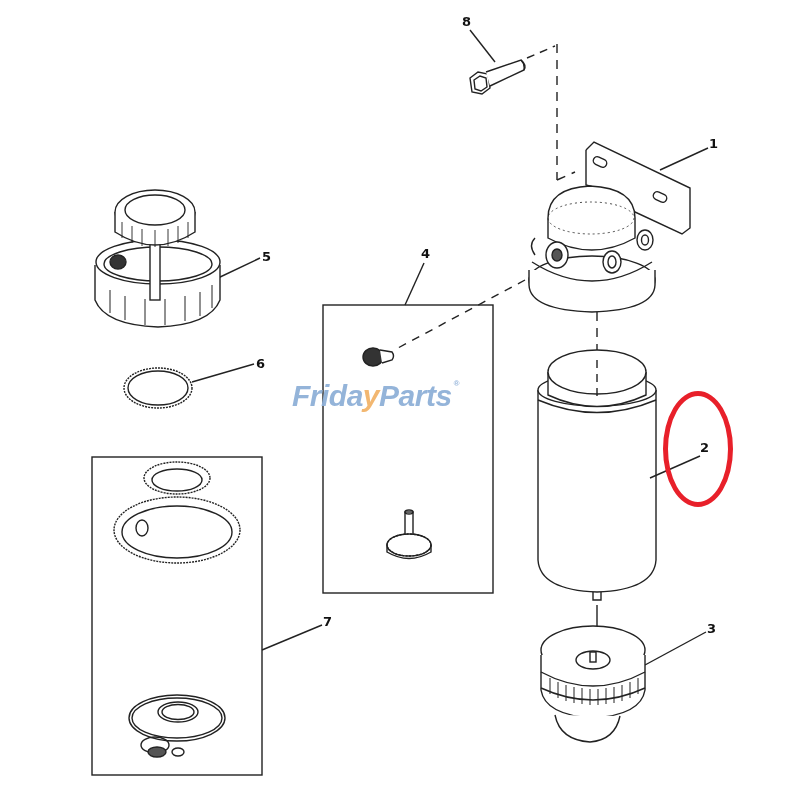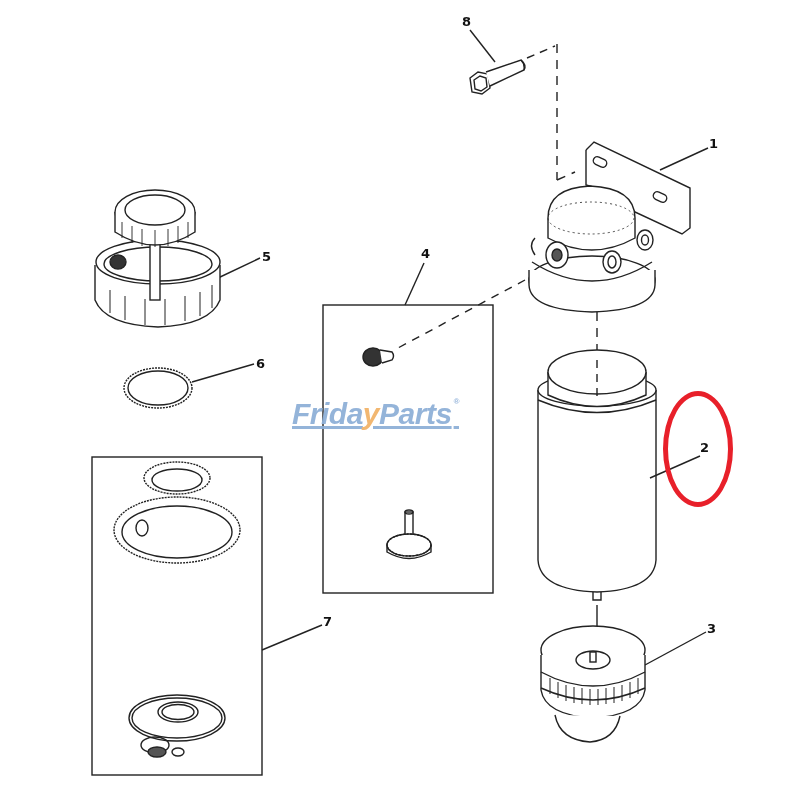--- a/index.html
+++ b/index.html
@@ -1,19 +1,19 @@
 <!DOCTYPE html>
 <html><head>
 <meta charset="utf-8">
 <style>
   html, body { margin: 0; padding: 0; background: #ffffff; }
   body { width: 800px; height: 800px; position: relative; overflow: hidden; font-family: "Liberation Sans", sans-serif; }
   #diagram { position: absolute; left: 0; top: 0; width: 800px; height: 800px; }
   .callout { position: absolute; font-family: "DejaVu Sans", sans-serif; font-weight: bold; font-size: 13px; color: #111; }
-  .watermark { position: absolute; left: 292px; top: 397px; font-family: "Liberation Sans", sans-serif; font-style: italic; font-weight: bold; font-size: 30px; letter-spacing: -0.5px; color: #8fb0d8; opacity: 0.95; white-space: nowrap; text-decoration: underline; }
+  .watermark { position: absolute; left: 292px; top: 379px; font-family: "Liberation Sans", sans-serif; font-style: italic; font-weight: bold; font-size: 30px; letter-spacing: -0.5px; color: #8fb0d8; opacity: 0.95; white-space: nowrap; }
   .watermark .reg { font-size: 8px; vertical-align: top; color: #8fb0d8; margin-left: 2px; }
   .highlight { position: absolute; left: 663px; top: 391px; width: 70px; height: 116px; border: 5px solid #e8202a; border-radius: 50%; box-sizing: border-box; }
 </style>
 </head>
 <body>
 
 <svg id="diagram" viewBox="0 0 800 800" xmlns="http://www.w3.org/2000/svg" fill="none" stroke="#222" stroke-width="1.4">
 
   <g>
     <line x1="470" y1="30" x2="495" y2="62"></line>

